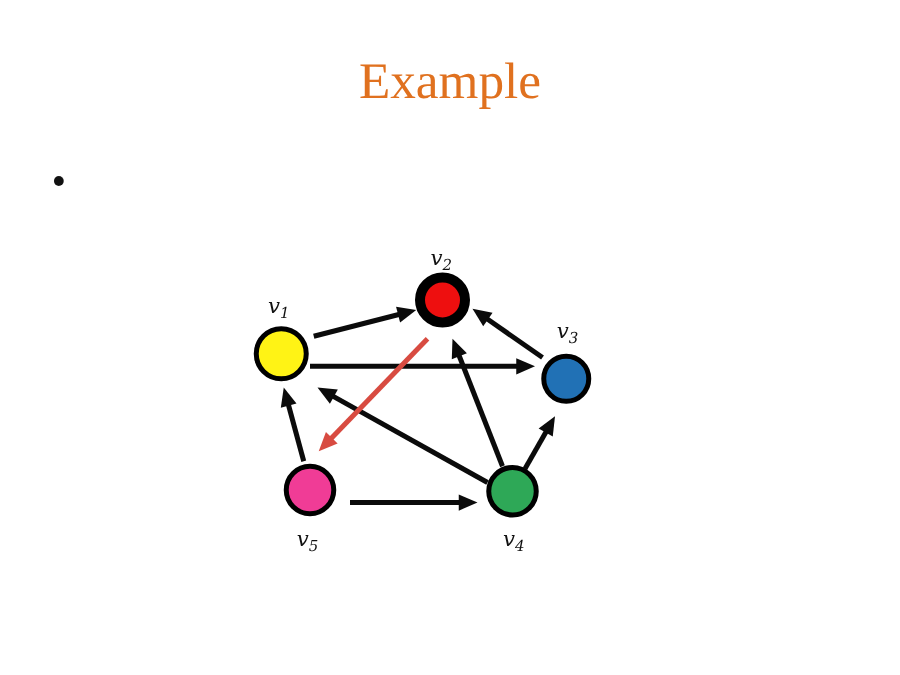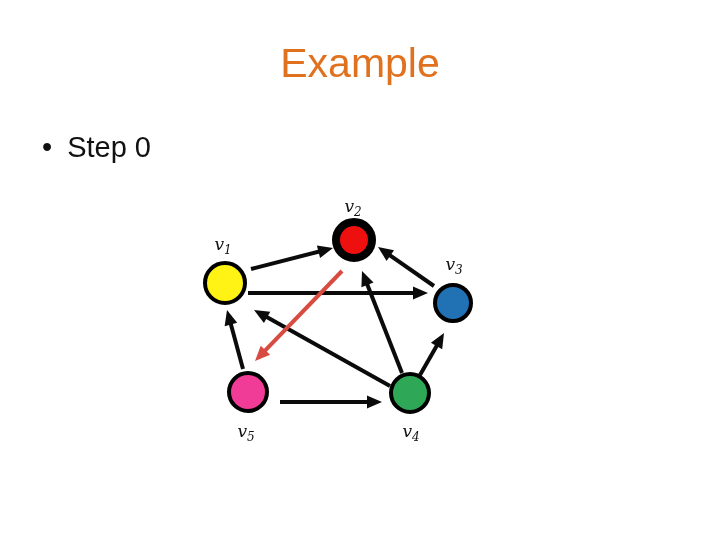--- a/index.html
+++ b/index.html
@@ -53,25 +53,24 @@
     fill: #111111;
   }
   .vsub {
     font-size: 12px;
   }
 </style>
 </head>
 <body>
 
 <div class="slide">
-  <div class="slide-title" style="color: rgb(224, 113, 31);">Example</div>
+  <div class="slide-title" style="color: rgb(224, 113, 31); font-family: Liberation Serif, serif;">Example</div>
 
   <div class="bullet-row">
     <span class="bullet-glyph">•</span>
-    <span>Step 0</span>
   </div>
 
   <svg class="graph-svg" viewBox="0 0 720 540" xmlns="http://www.w3.org/2000/svg">
       <line x1="251" y1="269" x2="321.37515954682567" y2="250.97709328678854" stroke="#0b0b0b" stroke-width="4"></line>
       <polygon points="333,248 320.0815416305426,258.01815518728847 316.8563572365216,245.42457802968292" fill="#0b0b0b"></polygon>
       <line x1="248" y1="293" x2="416" y2="293" stroke="#0b0b0b" stroke-width="4"></line>
       <polygon points="428,293 413,299.5 413,286.5" fill="#0b0b0b"></polygon>
       <line x1="434" y1="286" x2="387.84727698785736" y2="253.85792504511494" stroke="#0b0b0b" stroke-width="4"></line>
       <polygon points="378,247 394.02380563425896,250.2384646046376 386.59438683538446,260.90634800814973" fill="#0b0b0b"></polygon>
       <line x1="402" y1="373" x2="366.3810503458215" y2="282.1716783818448" stroke="#0b0b0b" stroke-width="4"></line>

